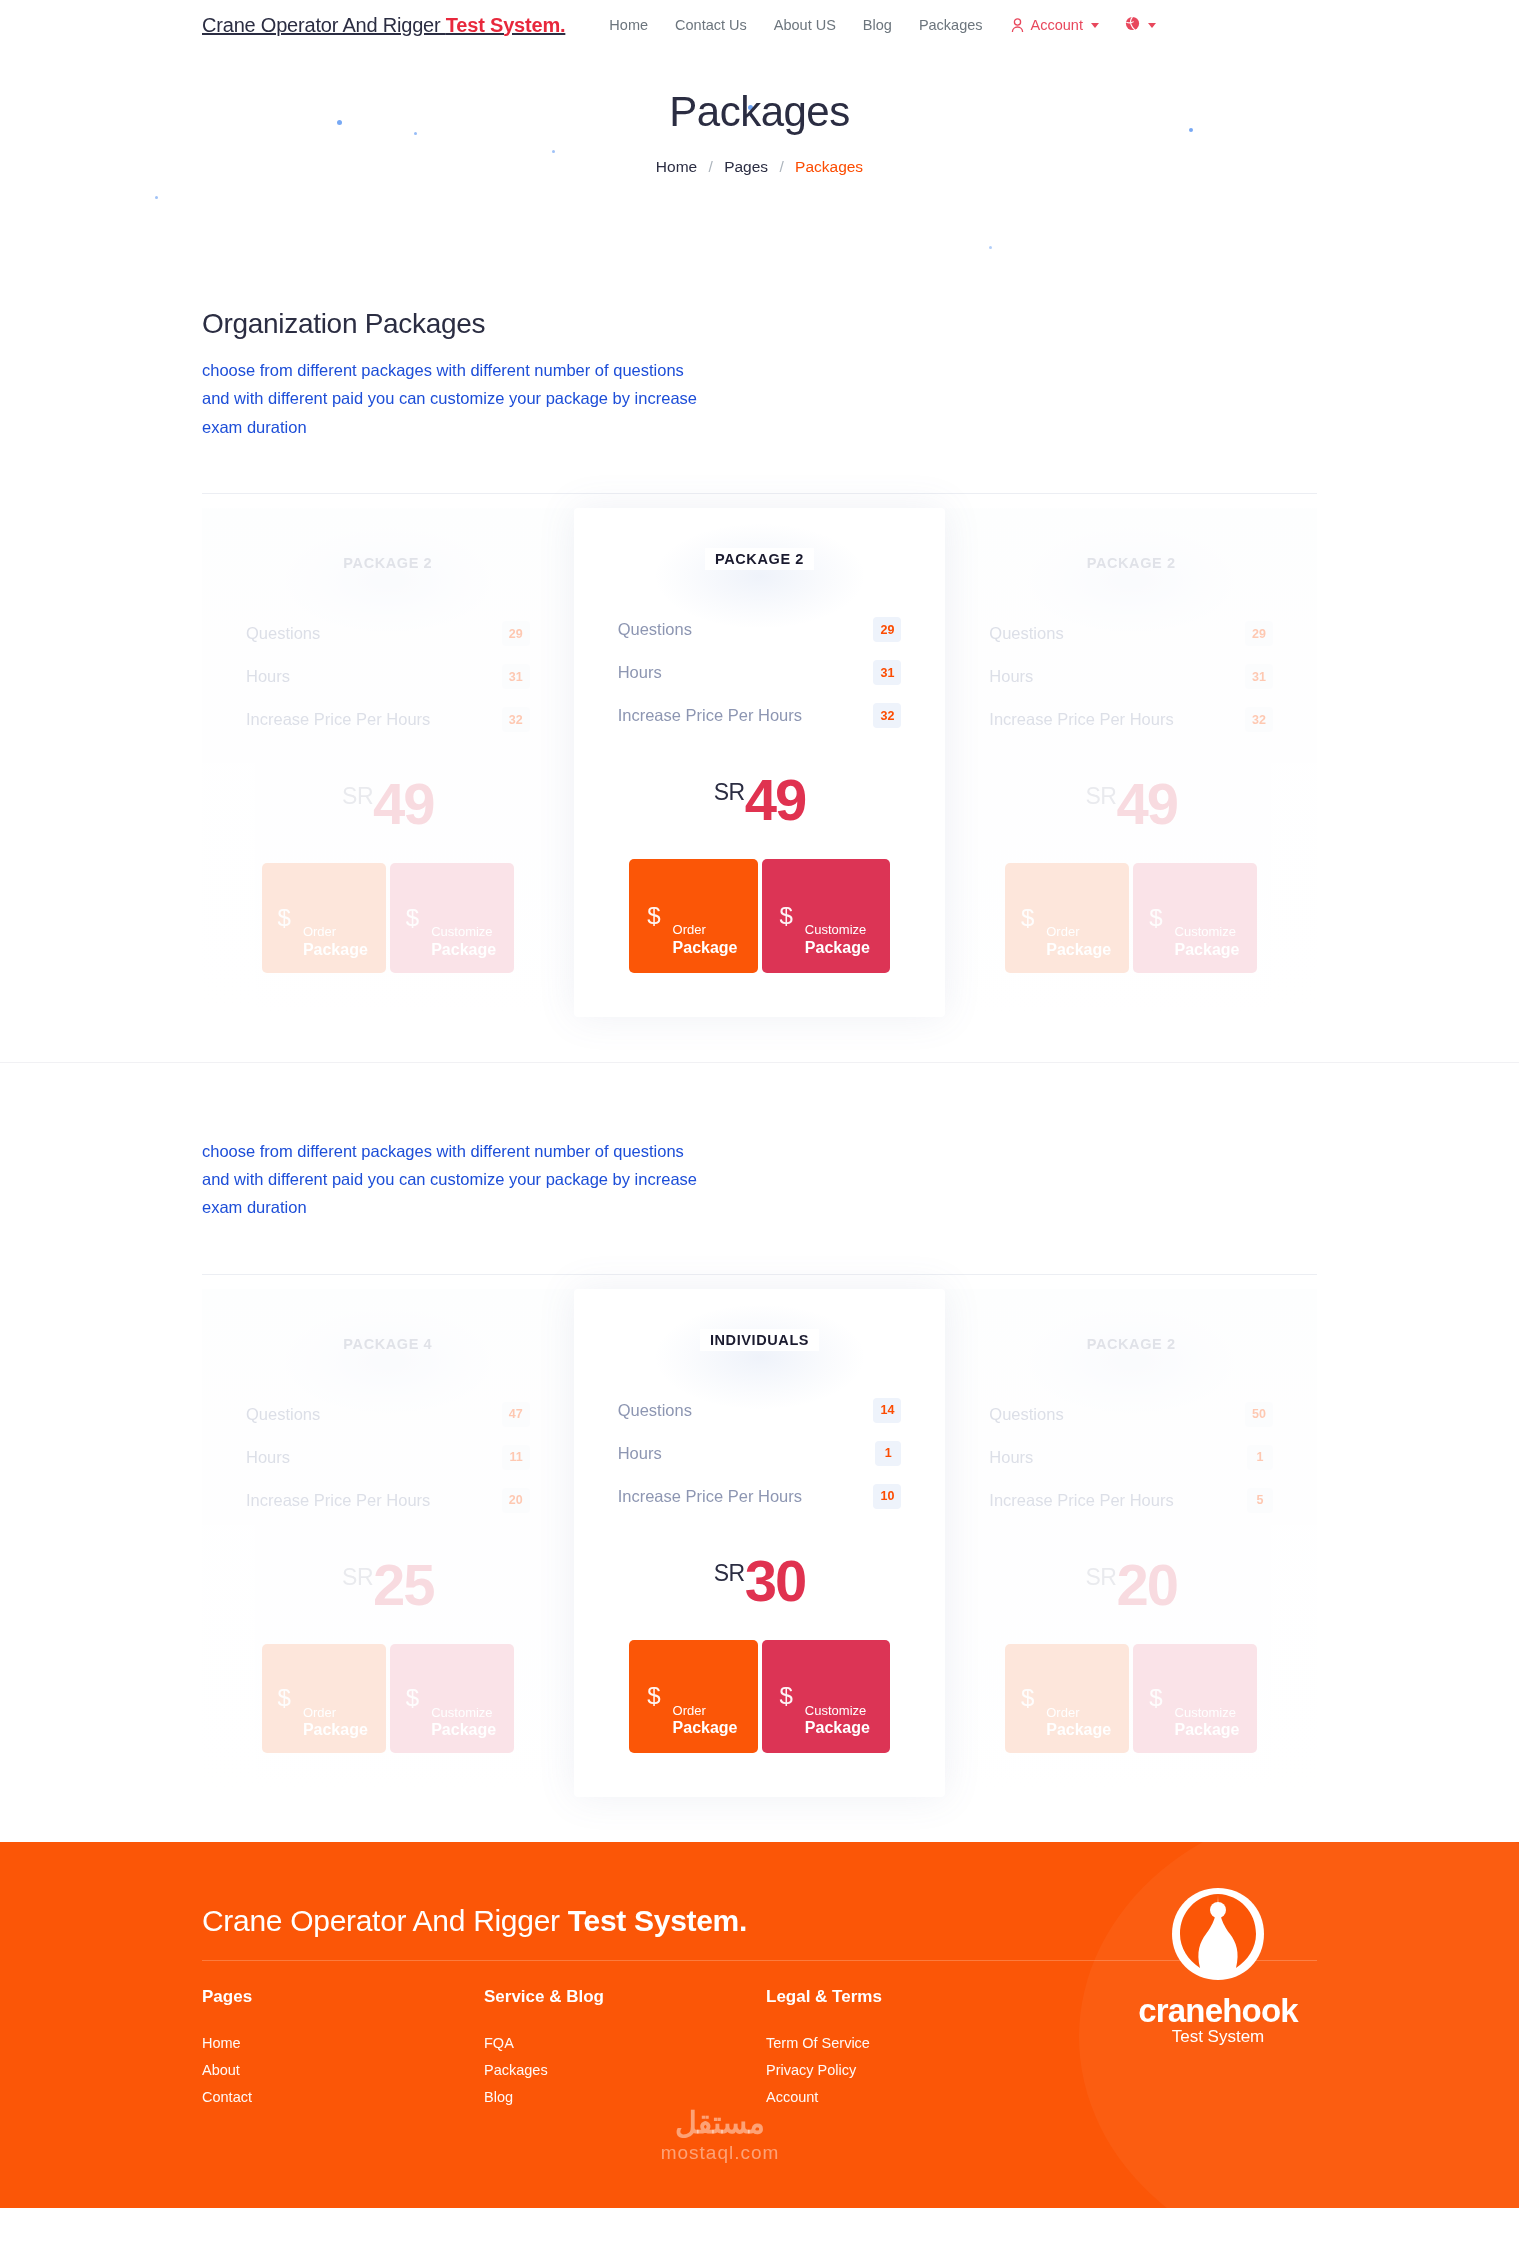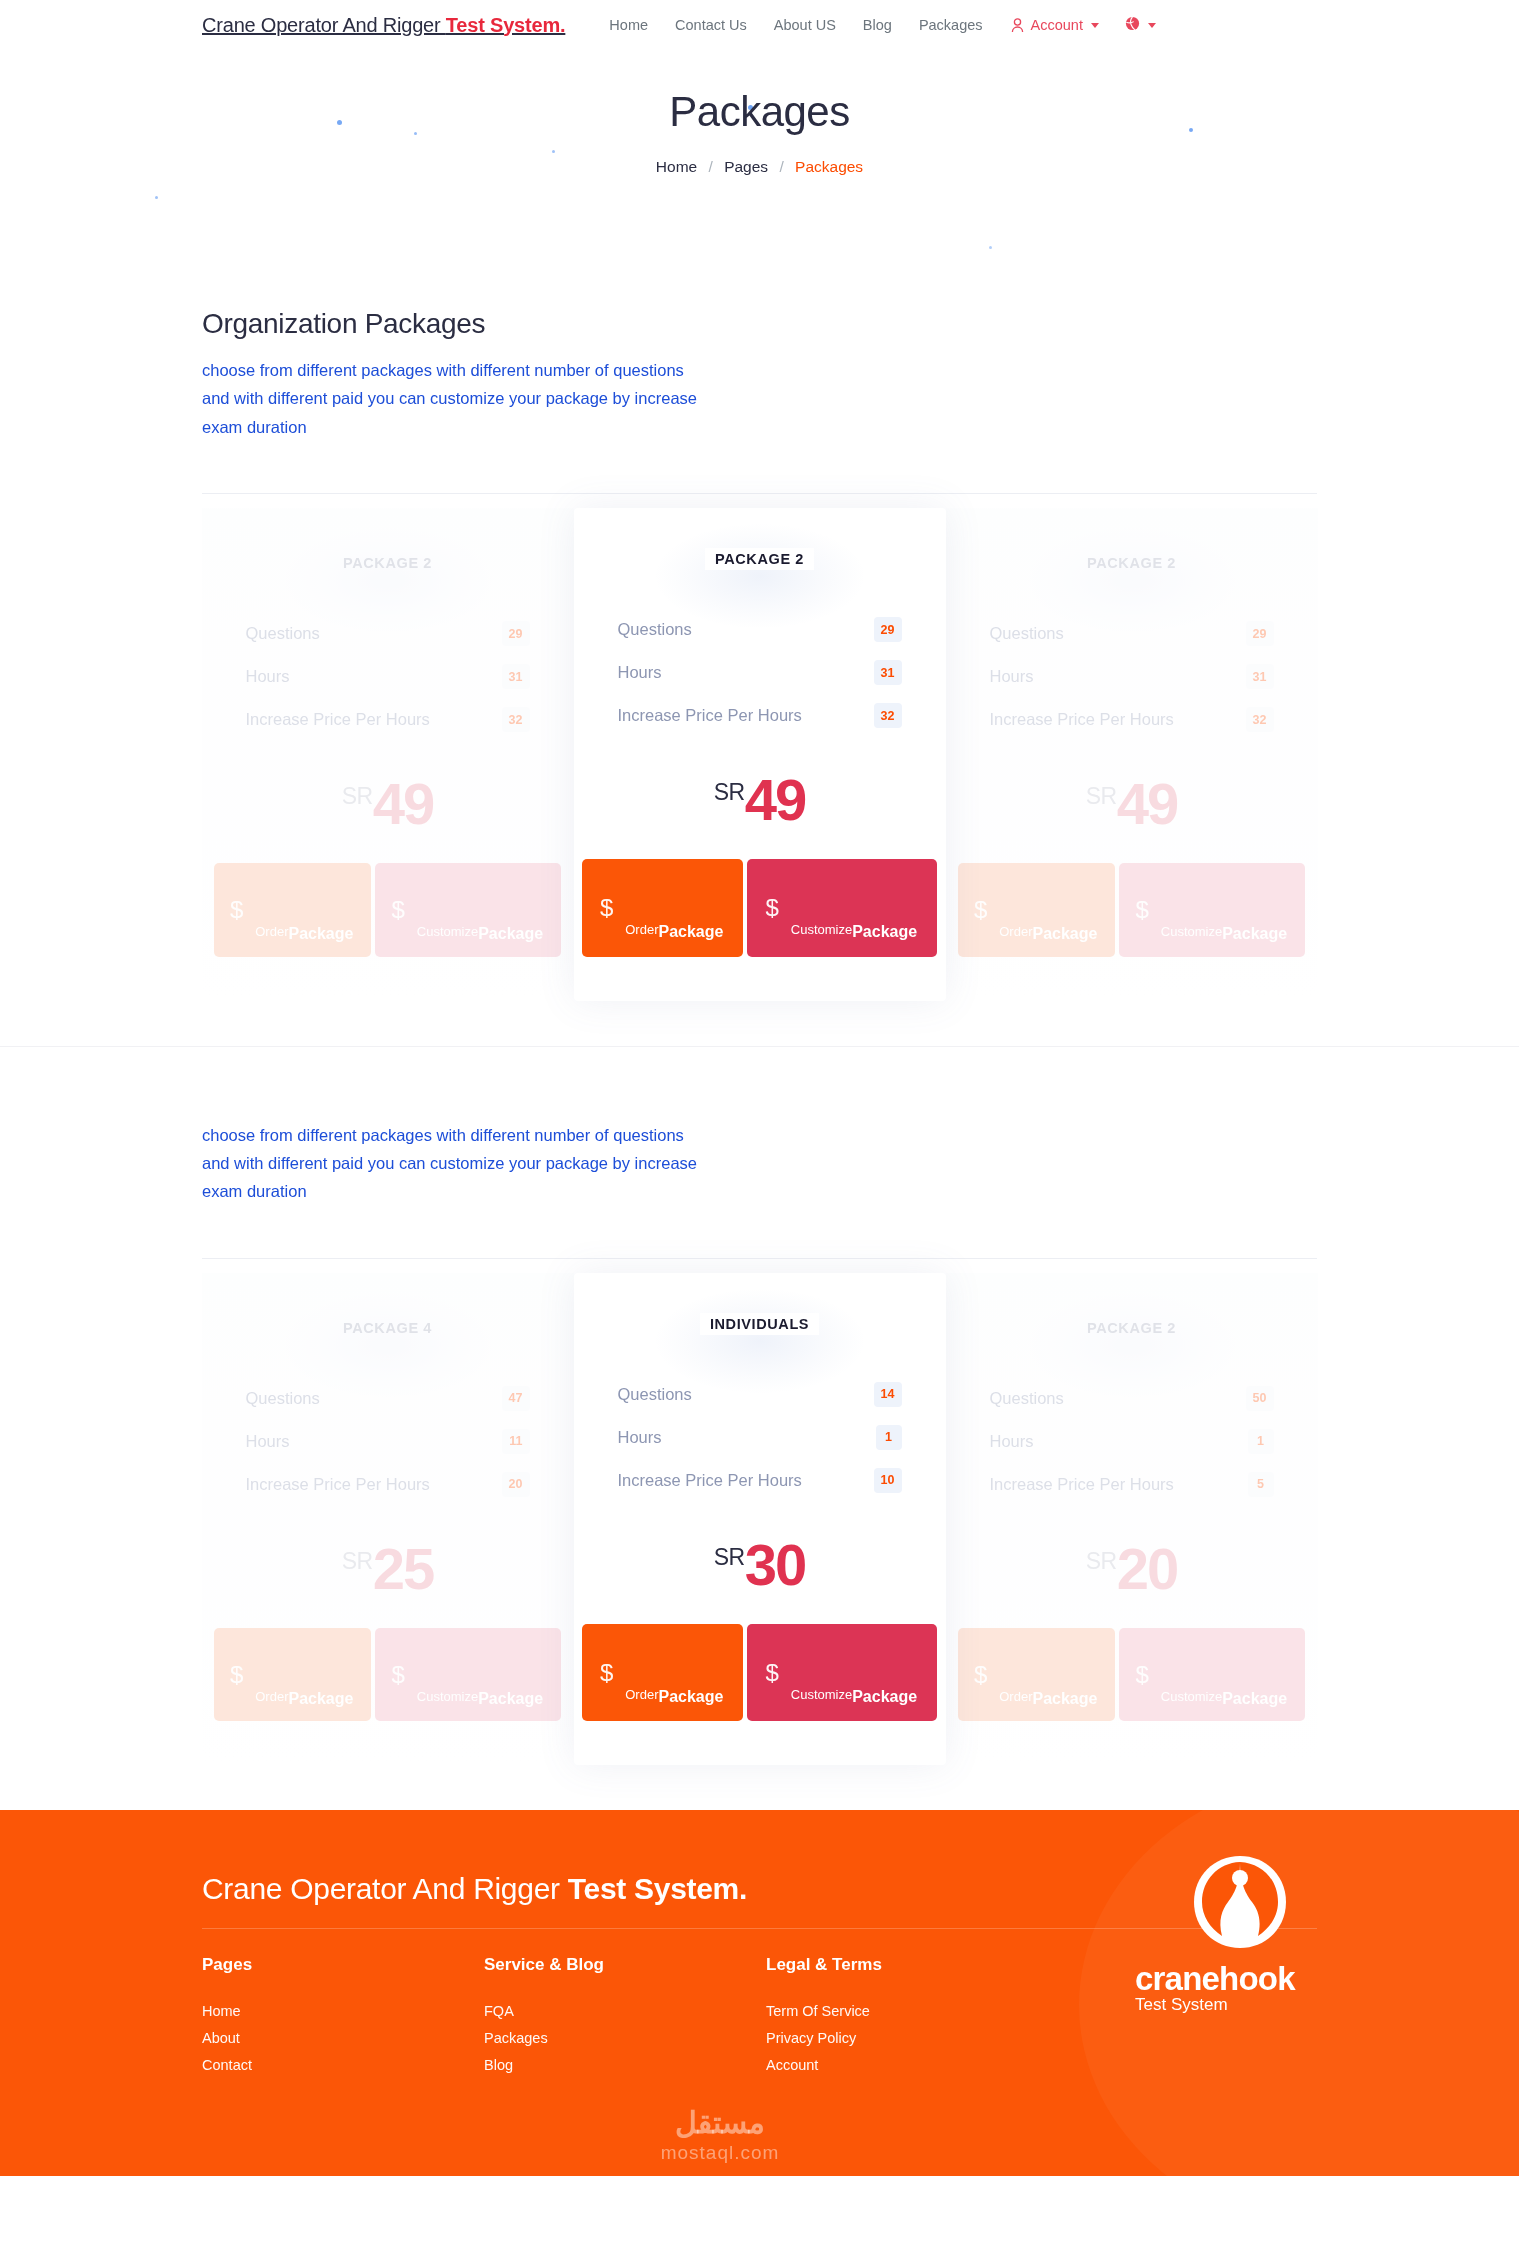--- a/index.html
+++ b/index.html
@@ -246,21 +246,21 @@
   .pkg-card.side .pkg-btn.order { background: #f9b08a; }
   .pkg-card.side .pkg-btn.customize { background: #efa6b6; }
 
   .btn-dollar {
     font-size: 24px;
     font-weight: 400;
     line-height: 1;
     color: #ffffff;
     opacity: 0.95;
   }
-  .btn-text { display: flex; flex-direction: row; line-height: 1.22; margin-top: 48px; }
+  .btn-text { display: flex; flex-direction: column; line-height: 1.22; margin-top: 48px; }
   .btn-top { font-size: 13px; font-weight: 400; }
   .btn-bot { font-size: 16px; font-weight: 700; }
 
   .featured .pkg-btn { padding: 15px 20px 15px 18px; }
 
   
   .footer {
     position: relative;
     background: #fb5607;
     padding: 62px 202px 0 202px;
@@ -305,24 +305,24 @@
     display: block;
     font-size: 14.5px;
     color: #ffffff;
     text-decoration: none;
     margin-bottom: 11px;
     opacity: 0.97;
   }
 
   .footer-logo {
     position: absolute;
-    right: 174px;
+    right: 196px;
     top: 40px;
     width: 210px;
-    text-align: left;
+    text-align: center;
   }
   .logo-circle {
     width: 104px; height: 104px;
     margin: 0 auto;
   }
   .logo-word {
     margin-top: 8px;
     font-size: 33px;
     font-weight: 700;
     color: #ffffff;

